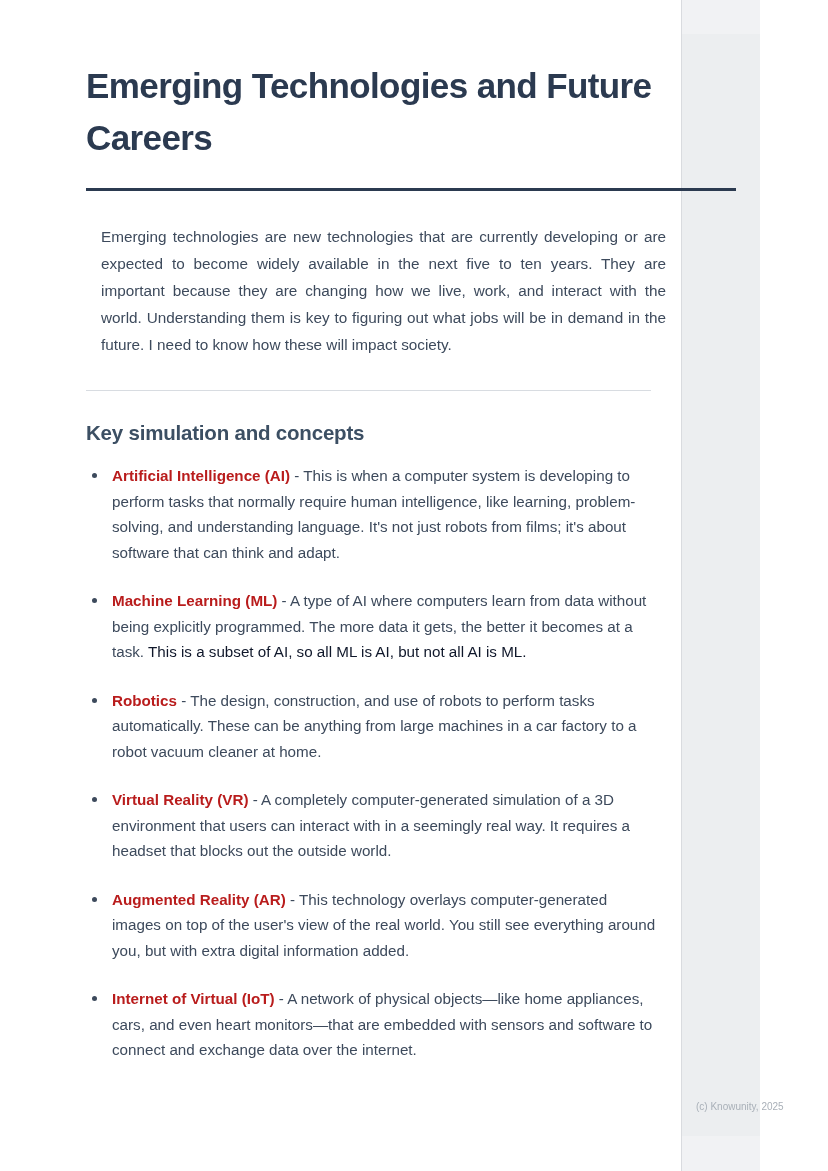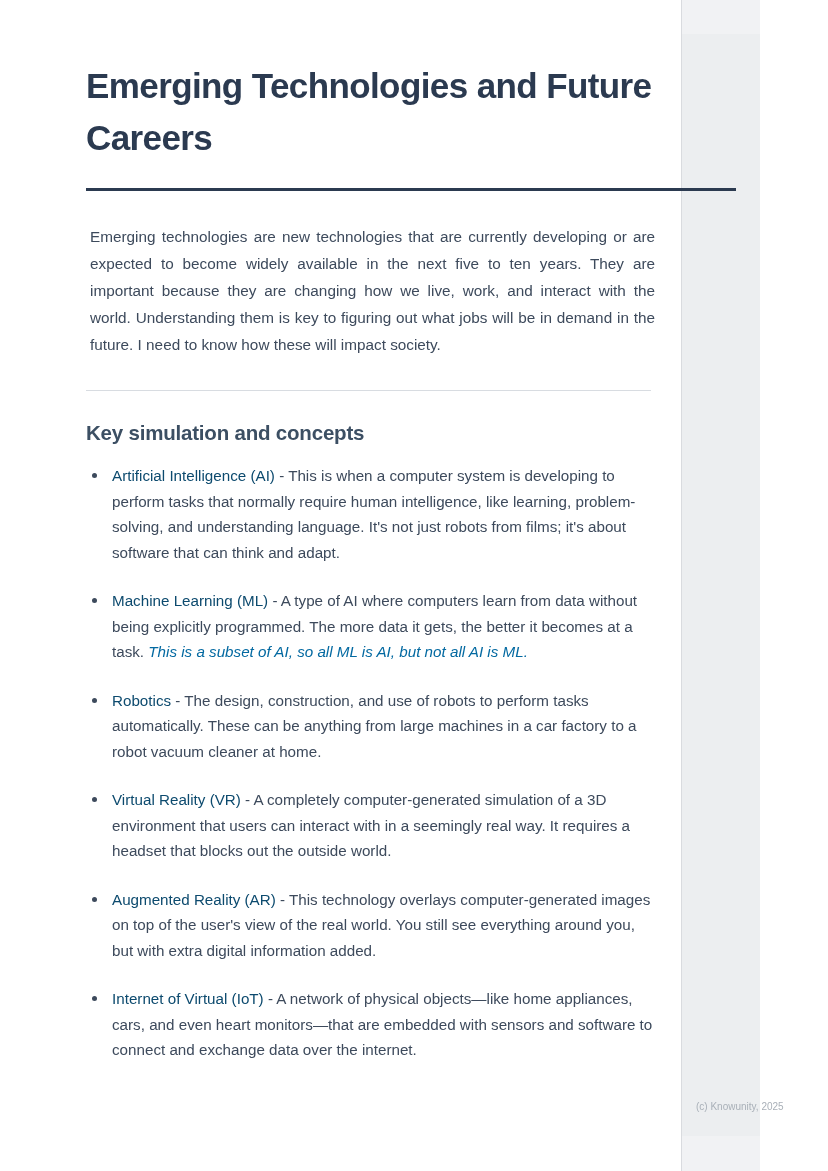--- a/index.html
+++ b/index.html
@@ -68,21 +68,21 @@
     font-size: 20.5px;
     font-weight: bold;
     color: #3c4f63;
     margin: 0 0 18px 0;
     letter-spacing: -0.2px;
   }
   p.body-text {
     font-size: 15.3px;
     line-height: 27px;
     color: #3d4a5c;
-    margin: 4px;
+    margin: 15px;
     text-align: justify;
     width: 565px;
   }
   .divider {
     width: 565px;
     height: 1px;
     background: #d8dcE1;
     margin: 32px 0 30px 0;
   }
   ul.defs {
@@ -103,26 +103,25 @@
     content: "";
     position: absolute;
     left: 6px;
     top: 10px;
     width: 5px;
     height: 5px;
     border-radius: 50%;
     background: #3d4a5c;
   }
   .term {
-    font-weight: normal;
-    color: #0c4a6e;
+    font-weight: bold;
+    color: #b91c1c;
   }
   .em-note {
-    font-style: italic;
-    color: #0369a1;
+    color: #0f172a;
   }
   .footer-credit {
     position: absolute;
     left: 680px;
     top: 1101px;
     font-size: 10px;
     color: #a9b0b8;
     white-space: nowrap;
   }
 </style>

